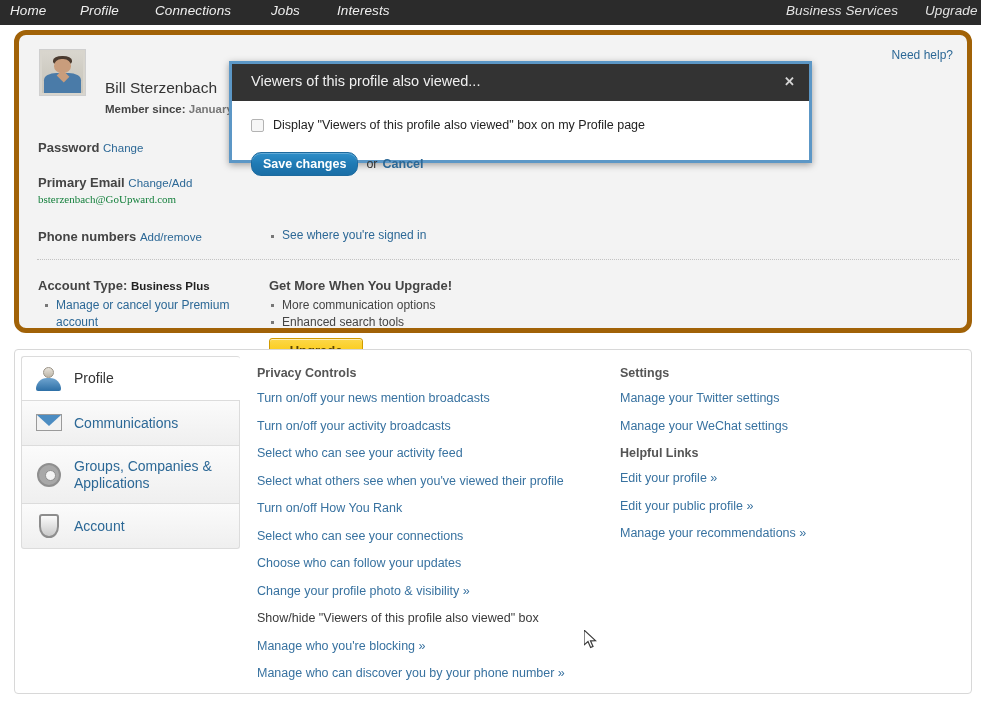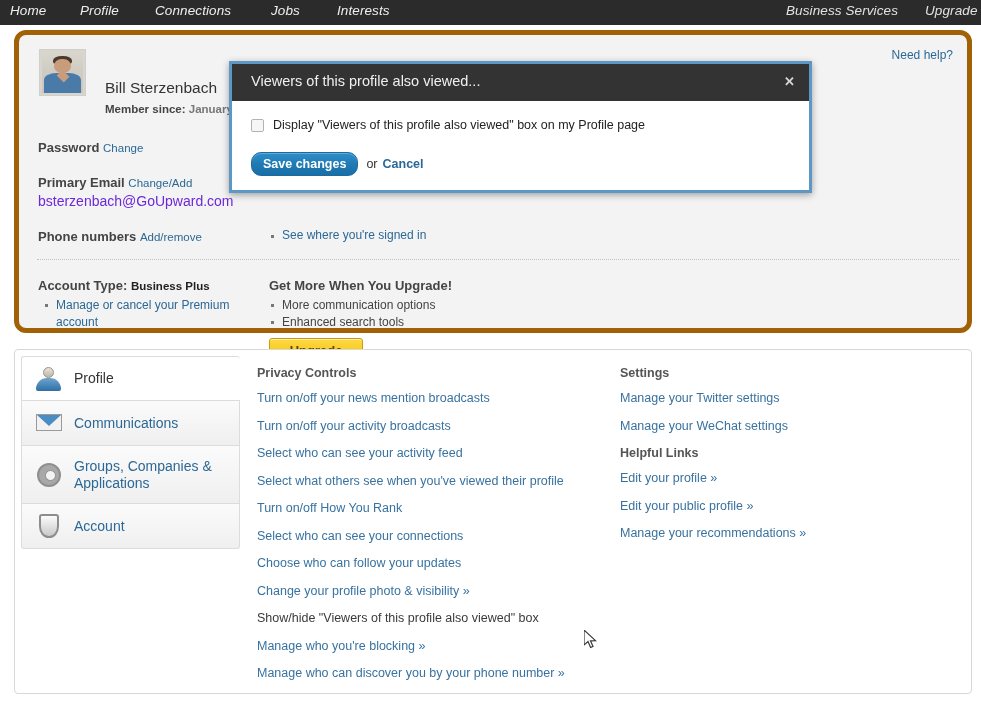--- a/index.html
+++ b/index.html
@@ -117,23 +117,24 @@
     white-space: nowrap;
   }
   .fieldlabel .lnk {
     color: #2c6896;
     font-size: 11.5px;
     font-weight: normal;
     cursor: pointer;
   }
   .fieldvalue {
     position: absolute;
-    font-size: 14px;
-    color: #6d28d9;
-    white-space: nowrap;
+    font-size: 11px;
+    color: #15803d;
+    white-space: nowrap;
+    font-family: Liberation Serif, serif;
   }
 
   .divider {
     position: absolute;
     left: 18px;
     width: 922px;
     border-top: 1px dotted #c3c3c3;
   }
 
   .acct-type {
@@ -190,21 +191,21 @@
   .signedin::before {
     content: "";
     position: absolute; left: 2px; top: 7px;
     width: 3px; height: 3px; background: #777;
   }
 
   
   #modal {
     position: absolute;
     left: 229px; top: 61px;
-    width: 583px; height: 132px;
+    width: 583px; height: 102px;
     background: #ffffff;
     border: 3px solid #5c97c6;
     box-shadow: 0 2px 7px rgba(0,0,0,.35);
     z-index: 50;
   }
   #modal .mhead {
     position: relative;
     height: 37px;
     background: #333333;
     color: #f2f2f2;

